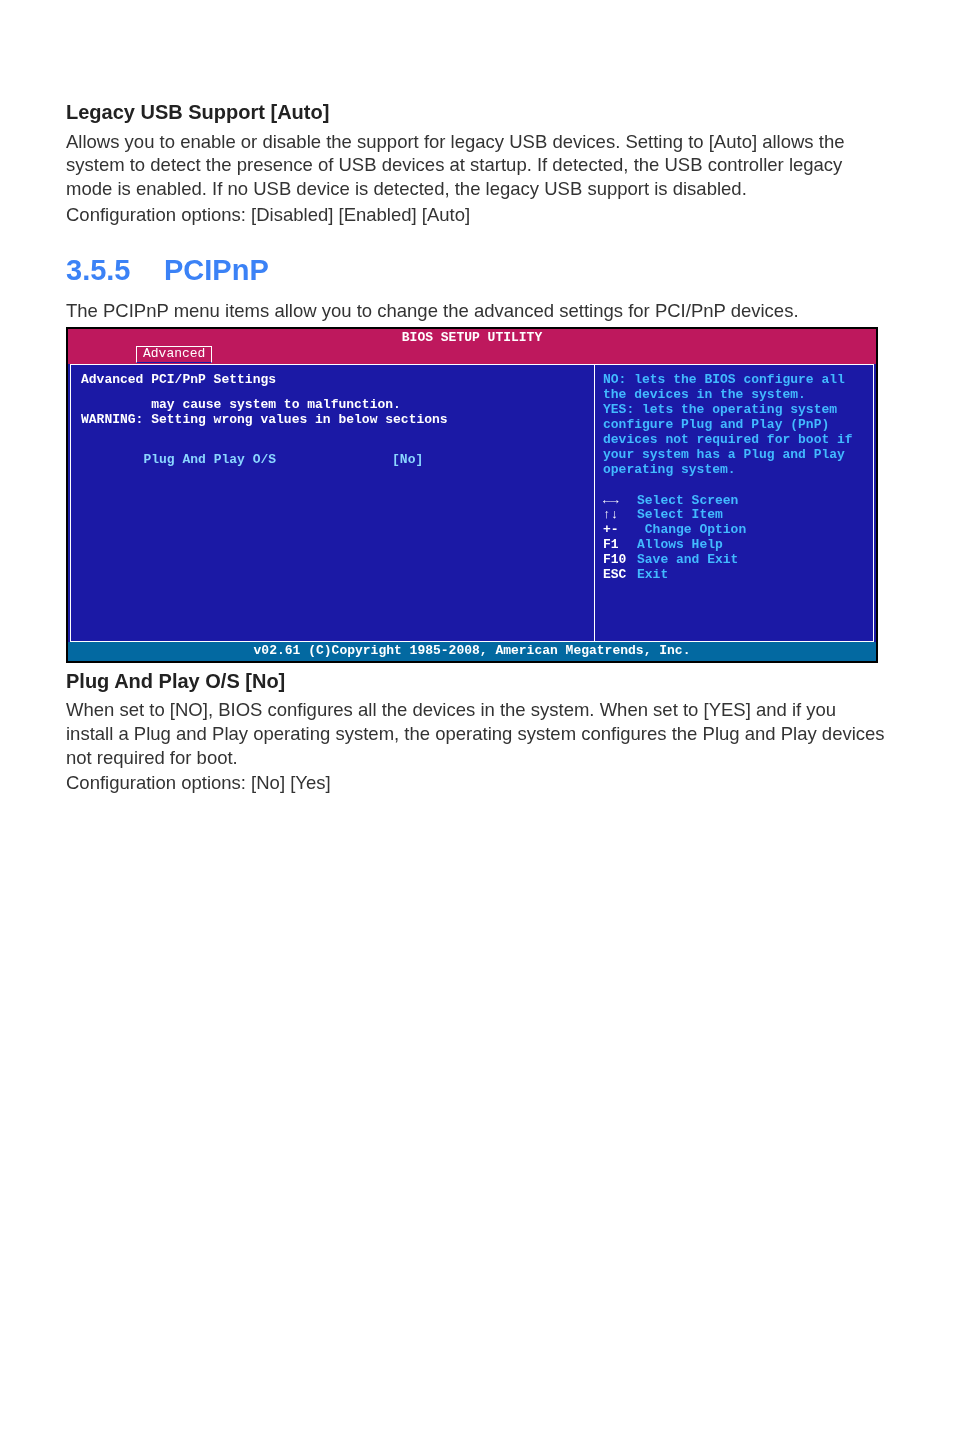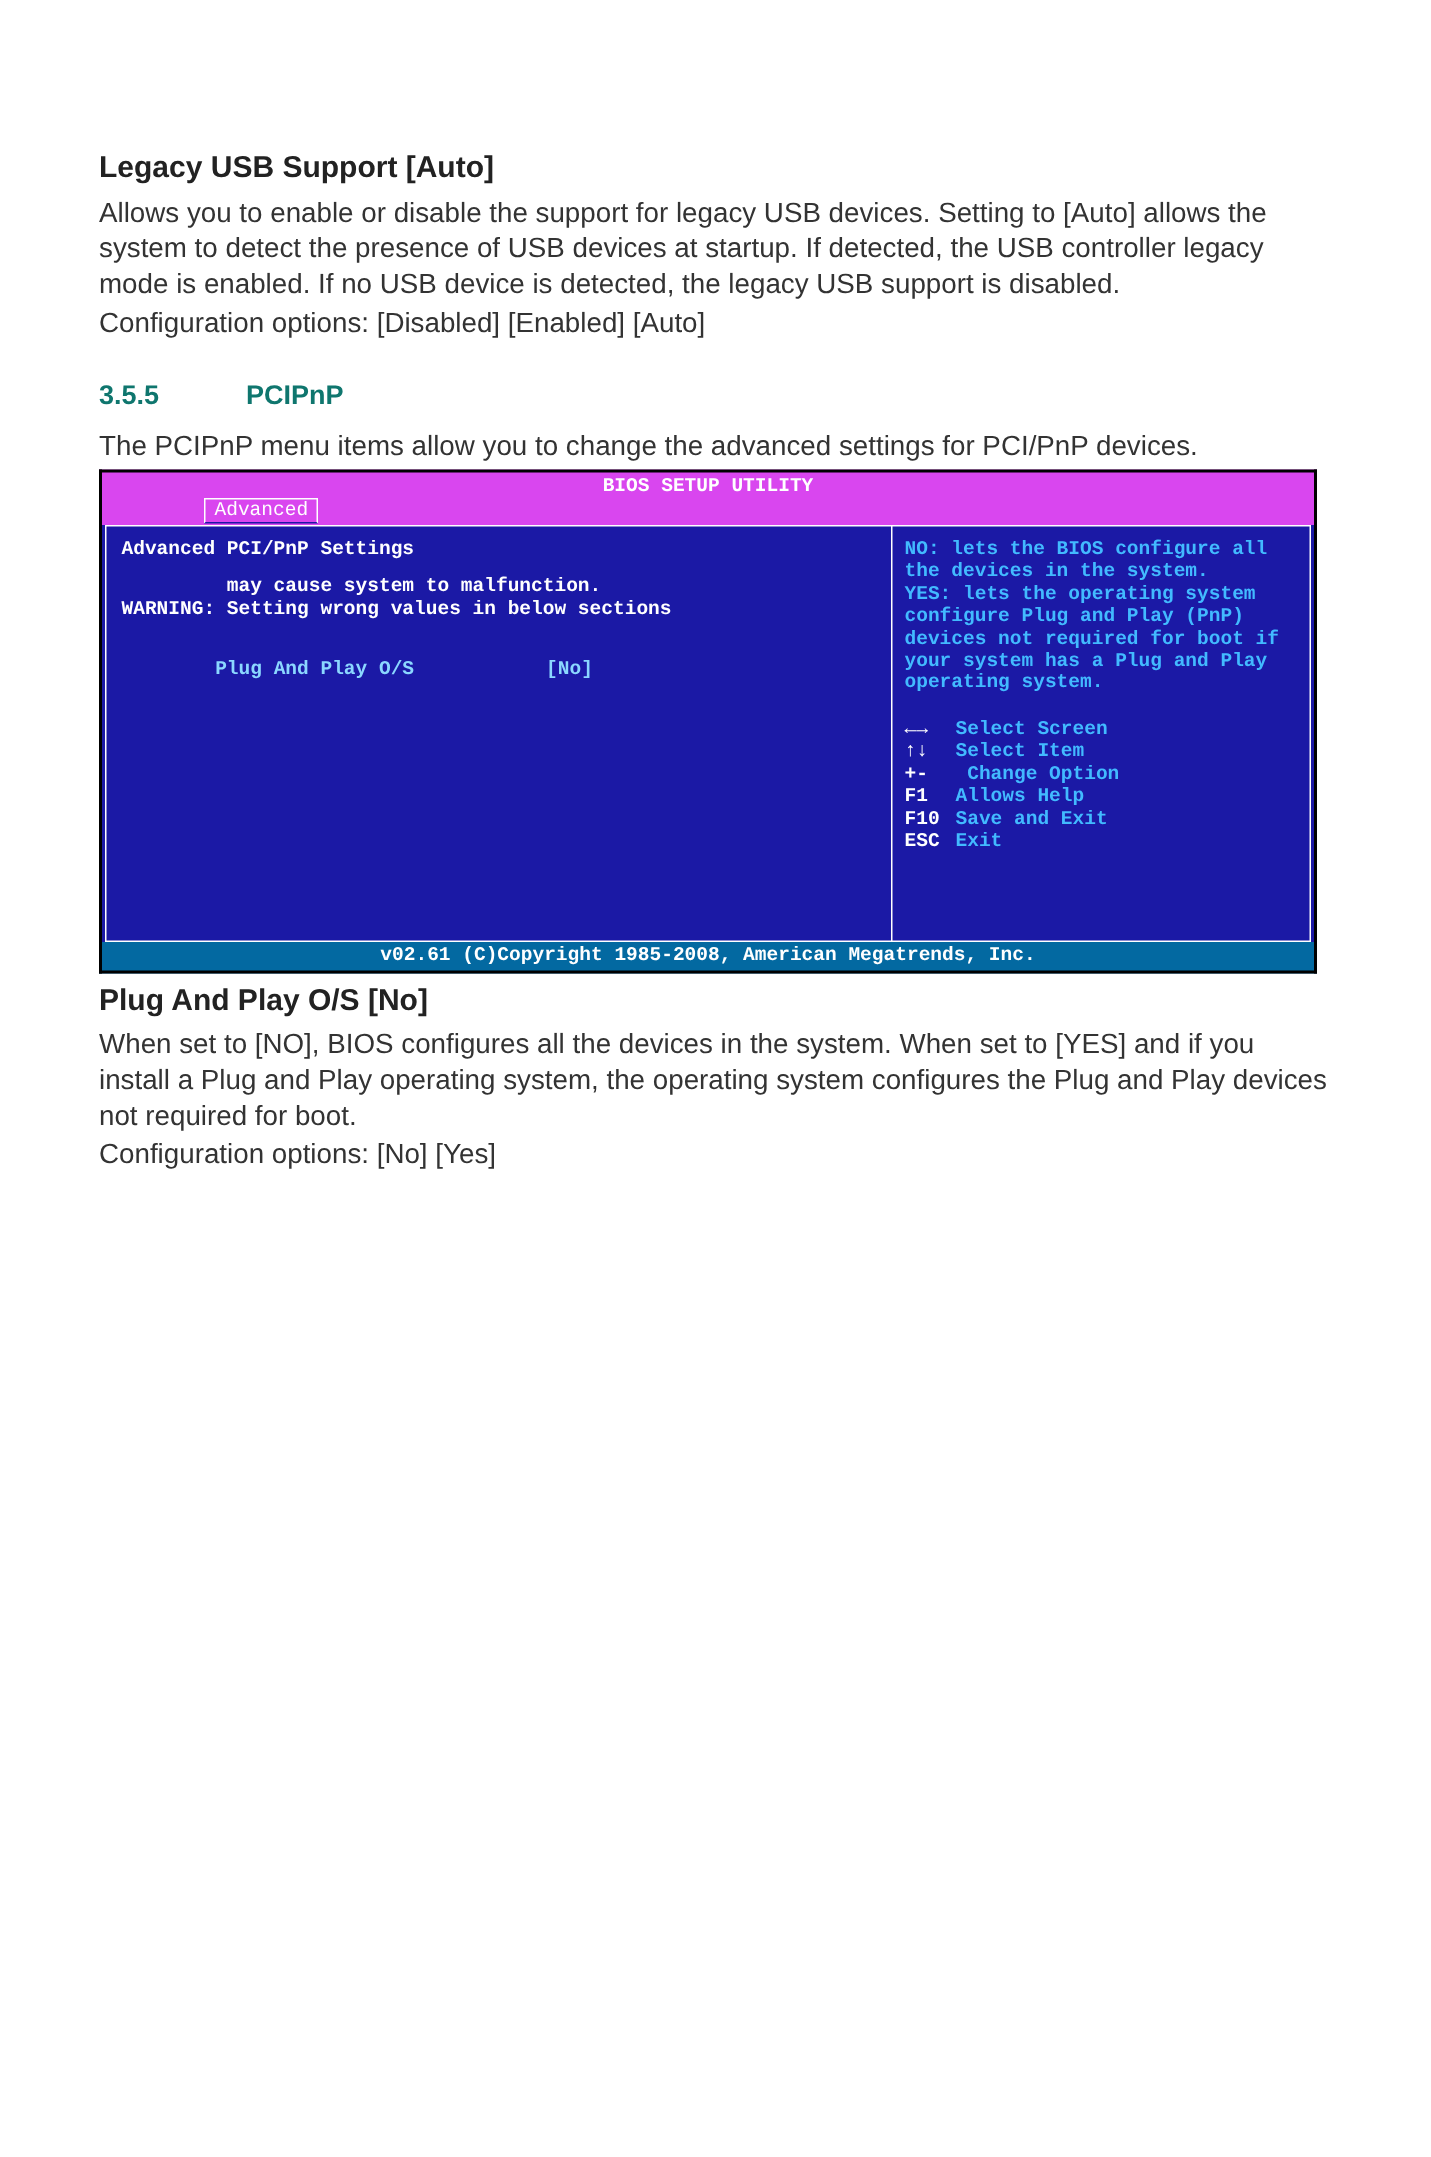--- a/index.html
+++ b/index.html
@@ -17,36 +17,36 @@
     font-size: 20px;
     font-weight: bold;
     margin: 0 0 4px 0;
     color: #222;
   }
   p.body {
     margin: 0 0 2px 0;
     color: #333;
   }
   h2.section {
-    font-size: 18px;
+    font-size: 29px;
     font-weight: bold;
     margin: 26px 0 10px 0;
-    color: #0f766e;
+    color: #3b82f6;
   }
   h2.section .num { display:inline-block; width:98px; }
   
   .bios {
     width: 812px;
     margin: 4px 0 6px 0;
     font-family: "Courier New", Courier, monospace;
     font-size: 13px;
     line-height: 1.15;
   }
   .bios-header {
-    background: #d946ef;
+    background: #be185d;
     color: #fff;
     border: 2px solid #000;
     border-bottom: none;
     padding: 2px 0 0 0;
     text-align: center;
   }
   .bios-tab-row {
     text-align: left;
     padding-left: 68px;
     padding-bottom: 2px;
@@ -73,21 +73,21 @@
     border: 1px solid #fff;
     border-right: none;
     padding: 8px 10px 30px 10px;
     color: #fff;
     min-height: 278px;
     font-family: Liberation Mono, monospace;
   }
   .bios-left .white { color: #fff; font-weight: bold; }
   .bios-left .blueopt { color: #8bd7ff; }
   .bios-left .row { white-space: pre; font-weight: bold; }
-  .bios-left .opt { display:inline-block; margin-left: 88px; }
+  .bios-left .opt { display:inline-block; margin-left: 116px; }
   .bios-right {
     width: 280px;
     margin: 0 2px 0 0;
     border: 1px solid #fff;
     padding: 8px 8px 8px 8px;
     color: #42baff;
   }
   .bios-keys { margin-top: 16px; color: #42baff; font-weight: bold;}
   .bios-keys .k { color:#fff; display:inline-block; width:34px; }
   .arrow-lr, .arrow-ud { color:#fff; display:inline-block; width:34px; }

